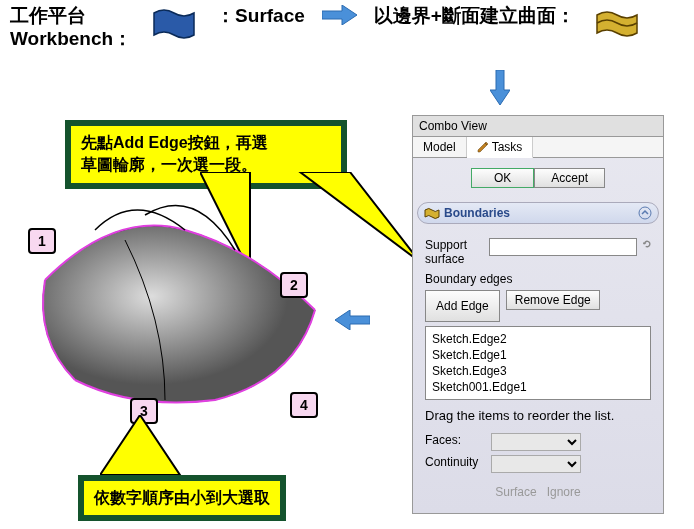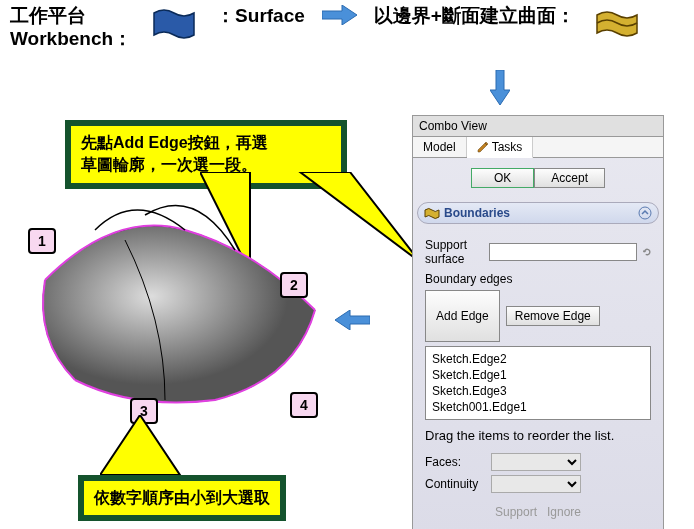--- a/index.html
+++ b/index.html
@@ -12,21 +12,21 @@
 .combo{position:absolute;right:30px;top:115px;width:250px;border:1px solid #999;background:linear-gradient(#e8e8f0,#dcdce8);font-size:12px}
 .combo-title{background:#e0e0e0;padding:3px 6px;border-bottom:1px solid #999}
 .tabs{display:flex;background:#f5f5f5;border-bottom:1px solid #999}
 .tab{padding:3px 10px;border-right:1px solid #ccc;cursor:pointer;display:flex;align-items:center;gap:3px}
 .tab.active{background:#fff;border-bottom:1px solid #fff;margin-bottom:-1px}
 .btnrow{padding:10px;display:flex;gap:0;justify-content:center}
 .btn{padding:2px 16px;border:1px solid #888;background:linear-gradient(#fdfdfd,#e0e0e0);font-size:12px;cursor:pointer}
 .btn.ok{border:1px solid #4a6;padding:2px 22px}
 .section-hdr{background:linear-gradient(#e4e9f5,#d0d8ec);border:1px solid #aab;padding:3px 6px;margin:4px;display:flex;align-items:center;gap:4px;color:#2a4a8a;font-weight:bold;border-radius:11px}
 .section-body{padding:6px 12px}
-.fieldrow{display:flex;align-items:center;gap:6px;margin:4px 0}
+.fieldrow{display:flex;align-items:flex-start;gap:6px;margin:4px 0}
 .txtin{flex:1;border:1px solid #888;padding:2px;font-size:11px;background:#fff}
 .edgelist{border:1px solid #888;background:#fff;padding:4px;margin:4px 0;min-height:60px}
 .edgelist div{padding:1px 2px}
 .hint{font-size:13px;margin:8px 0 10px}
 .sel{border:1px solid #aaa;background:#e8e8e8;width:90px;padding:1px;font-size:11px}
 .bottom-btns{display:flex;justify-content:center;gap:10px;padding:8px 0;color:#999}
 .surface3d{position:absolute;left:15px;top:200px;width:340px;height:220px}
 .numbox{position:absolute;width:24px;height:22px;background:#f8d8f0;border:2px solid #000;border-radius:4px;display:flex;align-items:center;justify-content:center;font-weight:bold;font-size:14px}
 .callout{position:absolute;background:#ffff00;border:6px solid #14532d;padding:6px 10px;font-size:16px;font-weight:bold;line-height:1.4}
 .callout1{left:65px;top:120px;width:250px}
@@ -126,36 +126,36 @@
   <div class="section-body">
     <div class="fieldrow">
       <span>Support surface</span>
       <input class="txtin" style="">
       <svg class="reload" viewBox="0 0 12 12">
           <path d="M2 6 A4 4 0 1 1 4 9.5 M2 6 L0 4 M2 6 L4 4"></path>
         </svg>
     </div>
     <div style="margin-top:6px">Boundary edges</div>
     <div class="fieldrow">
-      <button class="btn" style="padding:18px 10px">Add Edge</button>
+      <button class="btn" style="padding:8px 10px">Add Edge</button>
       <button class="btn" style="padding:2px 8px">Remove Edge</button>
     </div>
     <div class="edgelist">
       <div>Sketch.Edge2</div>
       <div>Sketch.Edge1</div>
       <div>Sketch.Edge3</div>
       <div>Sketch001.Edge1</div>
     </div>
     <div class="hint">Drag the items to reorder the list.</div>
     <div class="fieldrow">
       <span style="width:60px">Faces:</span>
       <select class="sel"></select>
     </div>
     <div class="fieldrow">
       <span style="width:60px">Continuity</span>
       <select class="sel"></select>
     </div>
     <div class="bottom-btns">
-      <span>Support</span>
+      <span>Surface</span>
       <span>Ignore</span>
     </div>
   </div>
 </div>
 
 </body></html>

